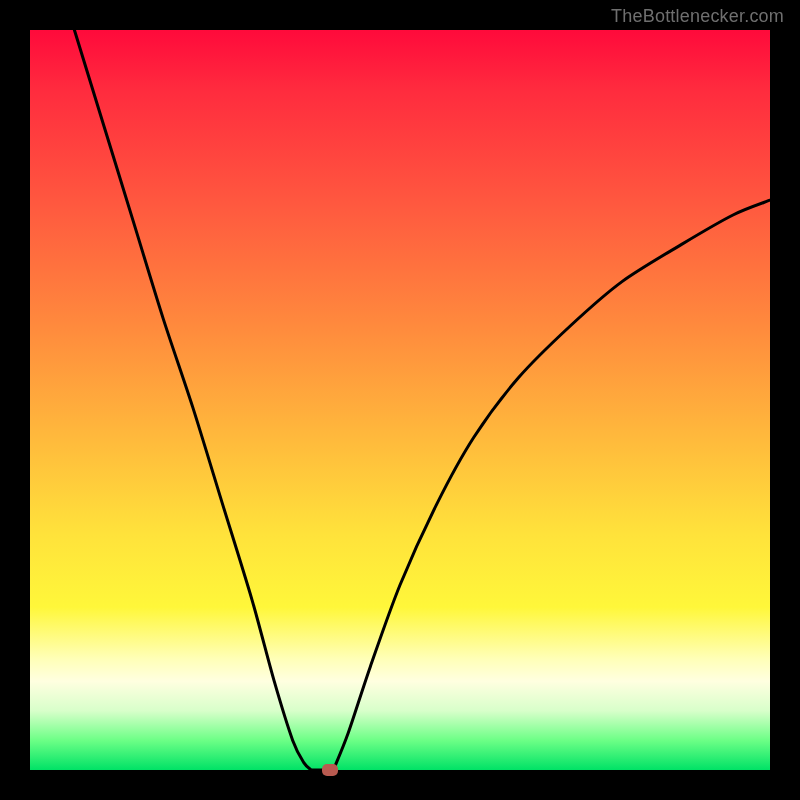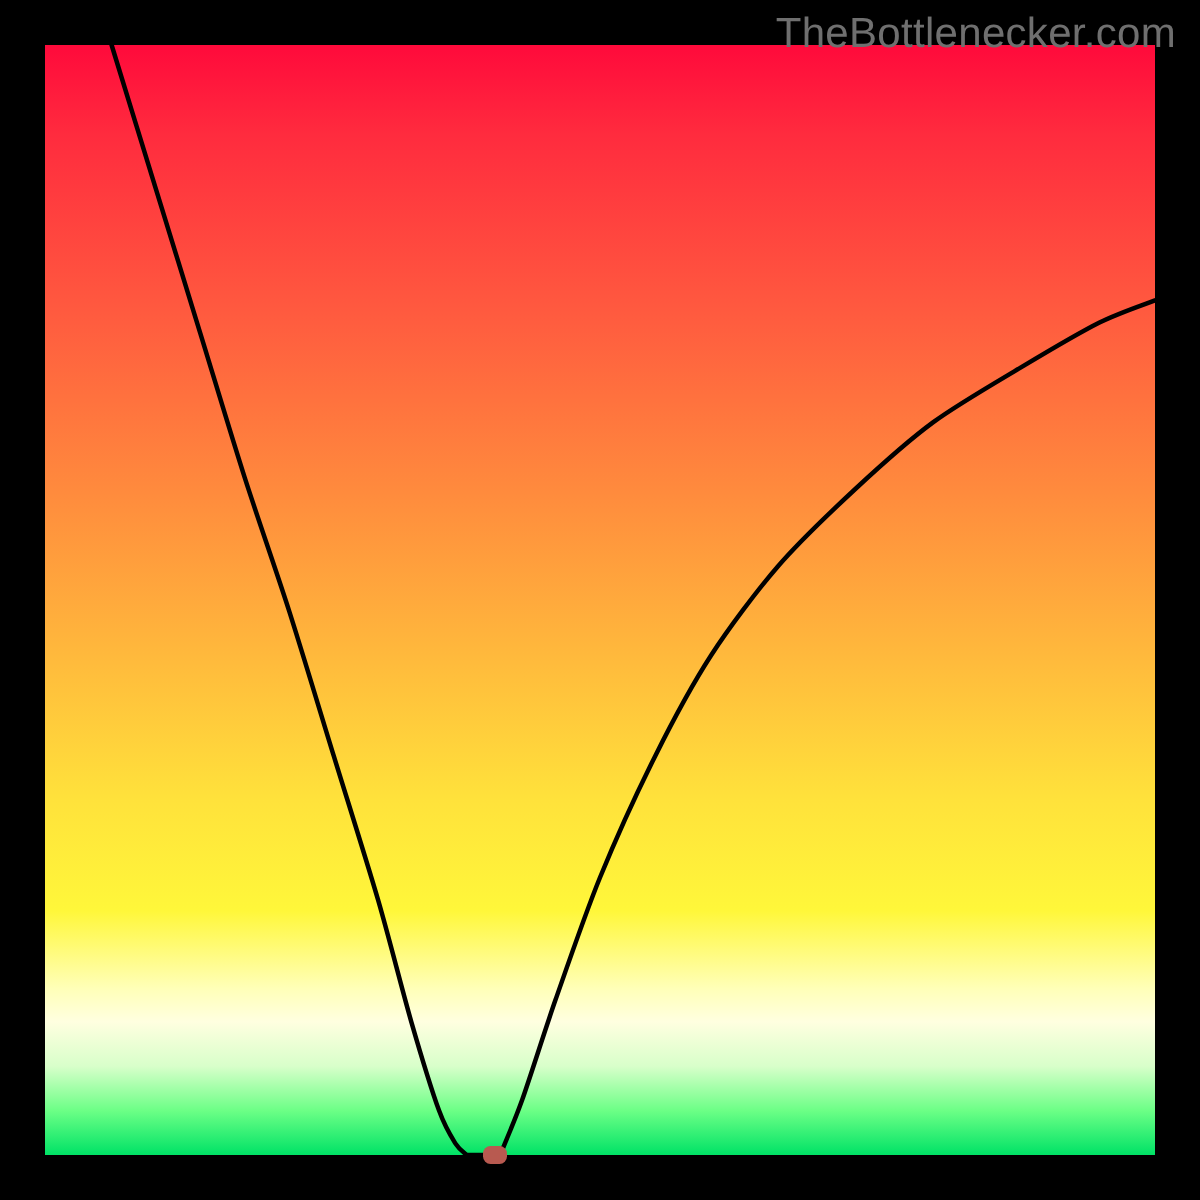--- a/index.html
+++ b/index.html
@@ -38,21 +38,21 @@
       #d8ffca 92%,
       #6cff86 96%,
       #00e266 100%
     );
   }
   .watermark {
     position: absolute;
     top: 6px;
     right: 16px;
     color: #6f6f6f;
-    font-size: 28px;
+    font-size: 18px;
     letter-spacing: 0.2px;
     user-select: none;
   }
   svg.curve {
     position: absolute;
     left: 0;
     top: 0;
     width: 740px;
     height: 740px;
     overflow: visible;

